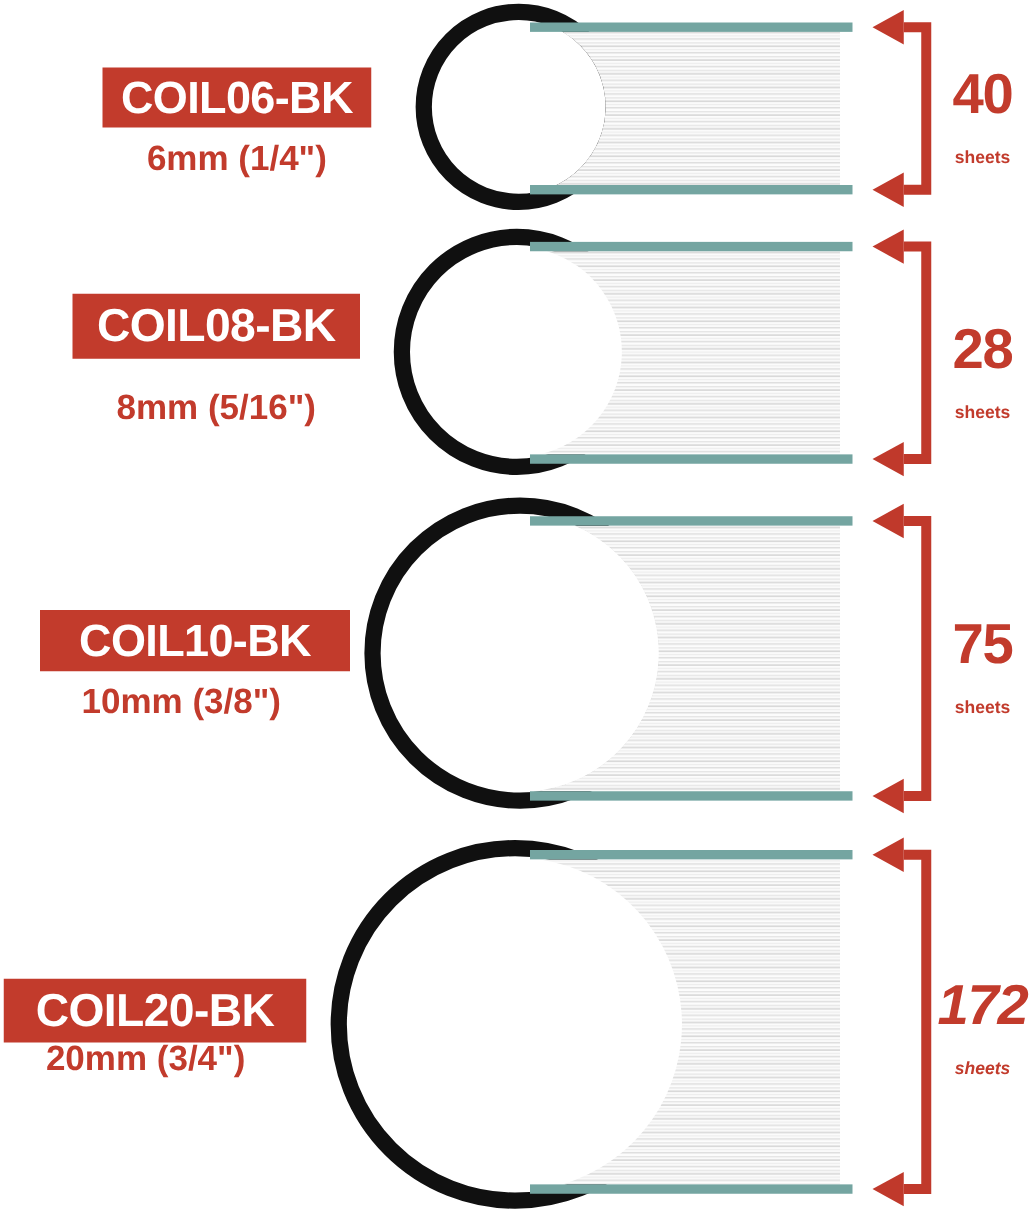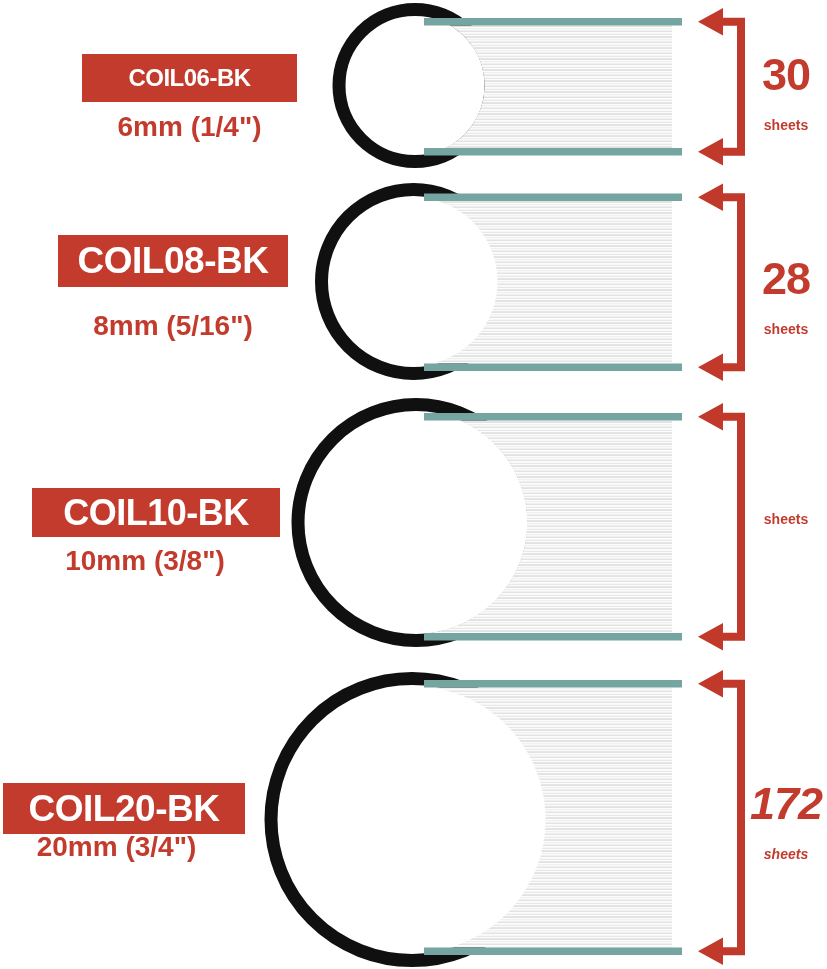--- a/index.html
+++ b/index.html
@@ -82,43 +82,44 @@
       <circle class="ring" cx="412" cy="819.5" r="141"></circle>
       <path class="stack" d="M432 687.5 L672 687.5 L672 947.5 L450 947.5 A133.5 133.5 0 0 0 432 687.5 Z"></path>
       <rect class="cover" x="424" y="680" width="258" height="7.5"></rect>
       <rect class="cover" x="424" y="947.5" width="258" height="7.5"></rect>
       <path class="bracket" d="M723 683.75 L741 683.75 L741 951.25 L723 951.25"></path>
       <polygon class="arrowhead" points="698,683.75 723,670 723,697.5"></polygon>
       <polygon class="arrowhead" points="698,951.25 723,937.5 723,965"></polygon>
     </g>
   </svg>
 
-  <div class="badge" style="left:82px;top:54px;width:215px;height:48px;font-size:24px;">
+  <div class="badge" style="left:82px;top:54px;width:215px;height:48px;font-size:36px;">
     <span>COIL06-BK</span>
   </div>
   <div class="size-label" style="left:82px;top:111px;width:215px;">6mm (1/4")</div>
   <div class="count-block" style="top:52px;">
-    <div class="count-num">30</div>
+    <div class="count-num">40</div>
     <div class="count-unit">sheets</div>
   </div>
 
   <div class="badge" style="left:58px;top:235px;width:230px;height:52px;font-size:37px;">
     <span>COIL08-BK</span>
   </div>
   <div class="size-label" style="left:58px;top:310px;width:230px;">8mm (5/16")</div>
   <div class="count-block" style="top:256px;">
     <div class="count-num">28</div>
     <div class="count-unit">sheets</div>
   </div>
 
   <div class="badge" style="left:32px;top:488px;width:248px;height:49px;font-size:36px;">
     <span>COIL10-BK</span>
   </div>
   <div class="size-label" style="left:32px;top:545px;width:226px;">10mm (3/8")</div>
   <div class="count-block" style="top:492px;">
+    <div class="count-num">75</div>
     <div class="count-unit">sheets</div>
   </div>
 
   <div class="badge" style="left:3px;top:752px;width:242px;height:51px;font-size:37px;margin-top:31px;">
     <span>COIL20-BK</span>
   </div>
   <div class="size-label" style="left:3px;top:831px;width:227px;">20mm (3/4")</div>
   <div class="count-block" style="top:781px;font-style:italic;">
     <div class="count-num">172</div>
     <div class="count-unit">sheets</div>

